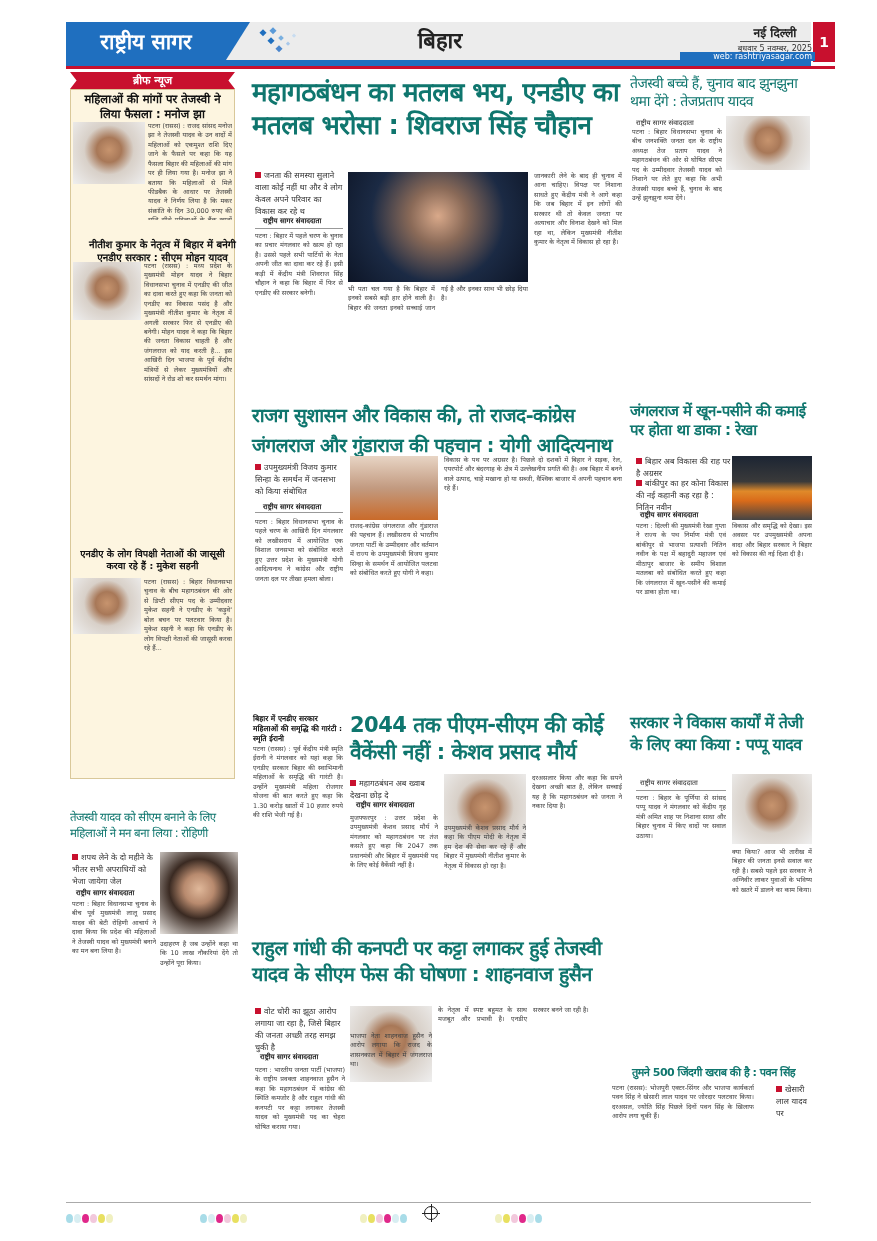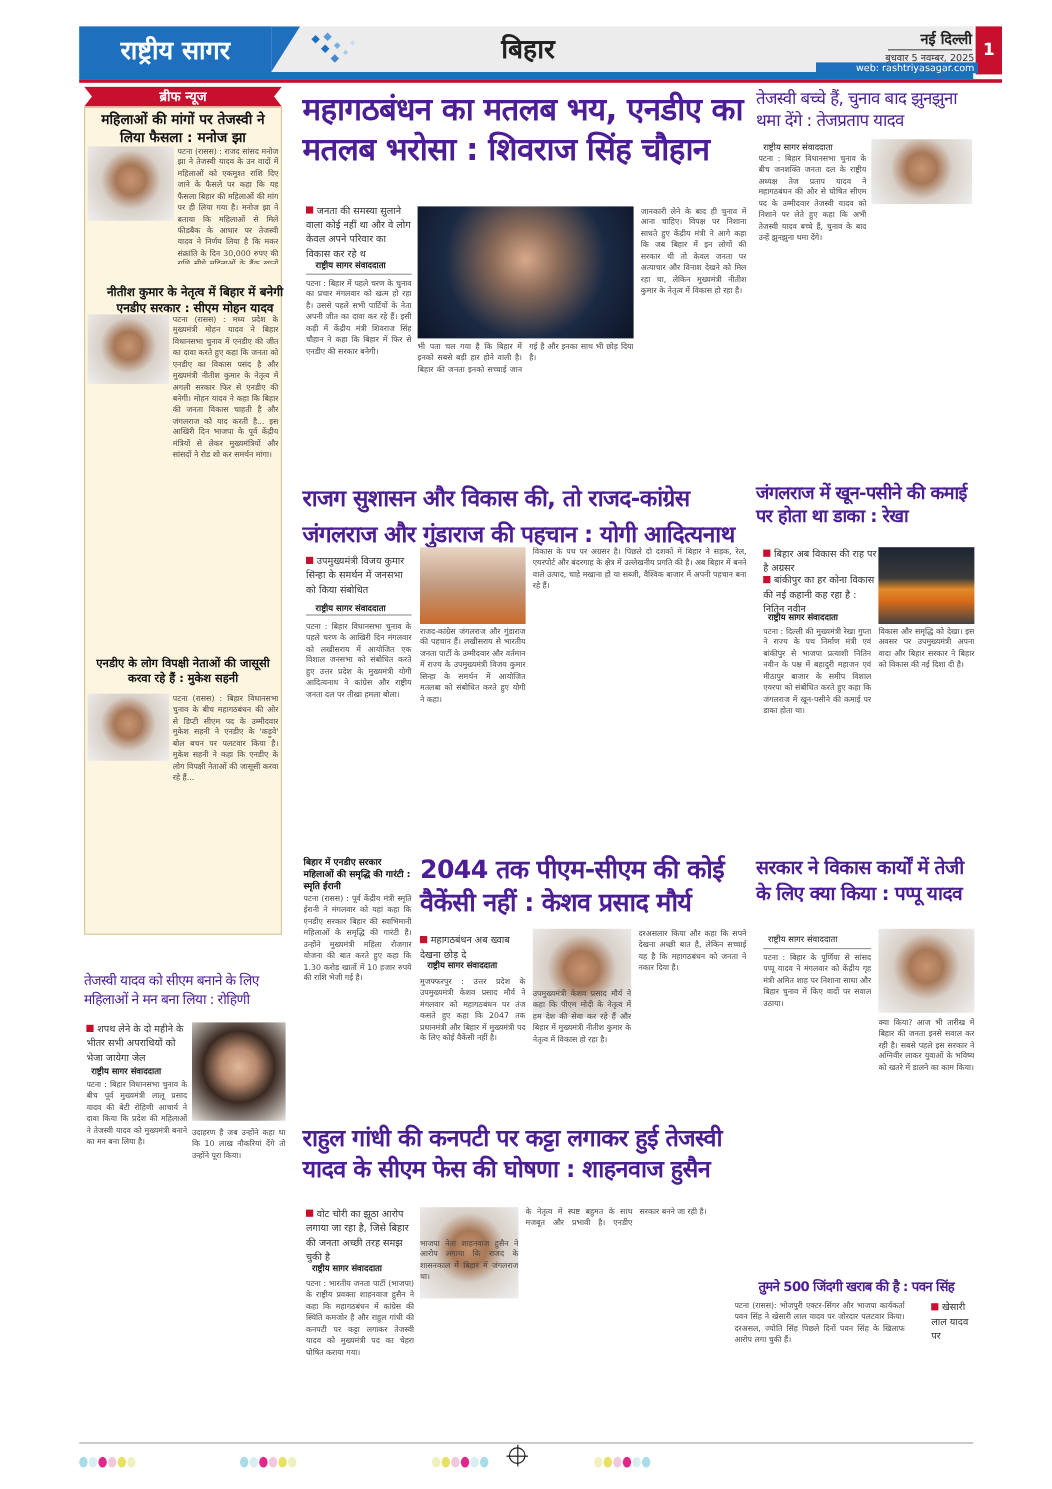--- a/index.html
+++ b/index.html
@@ -3,36 +3,36 @@
 <meta charset="utf-8">
 <style>
 *{box-sizing:border-box;margin:0;padding:0}
 body{width:877px;height:1241px;background:#fff;font-family:"DejaVu Sans",sans-serif;position:relative;overflow:hidden;color:#222}
 .abs{position:absolute}
 .masthead{left:66px;top:22px;width:745px;height:40px;background:#ececec}
 .logo-box{left:66px;top:22px;width:160px;height:38px;background:#1f6fbf;color:#fff;font-family:"DejaVu Serif",serif;font-weight:bold;font-size:21px;display:flex;align-items:center;justify-content:center}
 .logo-slant{left:226px;top:22px;width:0;height:0;border-top:38px solid #1f6fbf;border-right:24px solid transparent}
 .dots-deco{left:255px;top:26px;width:50px;height:30px}
 .section{left:380px;top:24px;width:120px;height:34px;font-family:"DejaVu Serif",serif;font-weight:bold;font-size:22px;text-align:center}
-.city{left:740px;top:24px;width:70px;font-size:12px;font-weight:bold;text-align:right;border-bottom:1px solid #555}
+.city{left:740px;top:24px;width:70px;font-size:12px;font-weight:bold;text-align:center;border-bottom:1px solid #555}
 .dateline{left:700px;top:42px;width:112px;font-size:8px;text-align:right;color:#333}
 .pageno{left:813px;top:22px;width:22px;height:40px;background:#c8102e;color:#fff;font-weight:bold;font-size:14px;display:flex;align-items:center;justify-content:center}
 .webbar{left:66px;top:60px;width:745px;height:6px;background:#1f6fbf}
 .web{left:680px;top:52px;width:135px;font-size:8px;color:#fff;background:#1f6fbf;text-align:right;padding-right:3px}
 .redline{left:66px;top:66px;width:769px;height:3px;background:#c8102e}
 .brief-banner{left:70px;top:72px;width:165px;height:17px;background:#c8102e;color:#fff;font-weight:bold;font-size:11px;text-align:center;line-height:17px;clip-path:polygon(0 0,100% 0,96% 50%,100% 100%,0 100%,4% 50%)}
 .brief-col{left:70px;top:89px;width:165px;height:690px;background:#fdf5e0;border:1px solid #d9c89a}
 .hl-s{font-weight:bold;font-size:11px;text-align:center;line-height:1.3;color:#111}
 .body-txt{font-size:6.5px;line-height:1.45;color:#444;text-align:justify}
 .photo-dark{background:radial-gradient(circle at 50% 40%,#d9a98a 0,#8a6a58 25%,#1b2a44 60%,#0d1526 100%)}
 .photo-crowd{background:linear-gradient(180deg,#1c2533 0,#3a3a3a 40%,#e08a2a 55%,#d96b1a 70%,#444 100%)}
 .photo-warm{background:linear-gradient(180deg,#e8d5c5,#c29a80 50%,#c96a2a)}
 .photo-face{background:radial-gradient(circle at 50% 45%,#c7946e 0,#a87858 25%,#d8d0c8 50%,#efefef 100%)}
 .photo-woman{background:radial-gradient(circle at 50% 45%,#e0b89a 0,#b88a6e 25%,#3a2a22 50%,#e8e4e0 100%)}
-.main-hl{font-family:"DejaVu Sans",sans-serif;font-weight:bold;color:#4c1d95;letter-spacing:-0.5px}
+.main-hl{font-family:"DejaVu Sans",sans-serif;font-weight:bold;color:#0f766e;letter-spacing:-0.5px}
 .bullet{font-size:8px;line-height:1.5;color:#333}
 .bullet .sq{display:inline-block;width:6px;height:6px;background:#c8102e;margin-right:3px}
 .byline{font-size:7px;font-weight:bold;color:#222}
 .rule{height:1px;background:#999}
 .footer-rule{left:66px;top:1202px;width:745px;height:1px;background:#aaa}
 .fdot{display:inline-block;width:7px;height:9px;border-radius:50%;margin-right:1px}
 .reg{left:424px;top:1206px;width:14px;height:14px;border:1px solid #222;border-radius:50%}
 .reg:before{content:"";position:absolute;left:6px;top:-3px;width:1px;height:18px;background:#222}
 .reg:after{content:"";position:absolute;left:-3px;top:6px;width:18px;height:1px;background:#222}
 </style>
@@ -90,29 +90,29 @@
 <div class="abs body-txt" style="left:632px;top:128px;width:90px;height:265px;overflow:hidden">पटना : बिहार विधानसभा चुनाव के बीच जनशक्ति जनता दल के राष्ट्रीय अध्यक्ष तेज प्रताप यादव ने महागठबंधन की ओर से घोषित सीएम पद के उम्मीदवार तेजस्वी यादव को निशाने पर लेते हुए कहा कि अभी तेजस्वी यादव बच्चे हैं, चुनाव के बाद उन्हें झुनझुना थमा देंगे।</div>
 <div class="abs body-txt" style="left:726px;top:172px;width:84px;height:220px;overflow:hidden"></div>
 
 <div class="abs main-hl" style="left:252px;top:402px;width:370px;font-size:19px">राजग सुशासन और विकास की, तो राजद-कांग्रेस</div>
 <div class="abs main-hl" style="left:252px;top:432px;width:370px;font-size:19px">जंगलराज और गुंडाराज की पहचान : योगी आदित्यनाथ</div>
 <div class="abs bullet" style="left:255px;top:462px;width:88px"><span class="sq"></span><span>उपमुख्यमंत्री विजय कुमार सिन्हा के समर्थन में जनसभा को किया संबोधित</span></div>
 <div class="abs byline" style="left:263px;top:502px;width:88px">राष्ट्रीय सागर संवाददाता</div>
 <div class="abs rule" style="left:255px;top:512px;width:88px"></div>
 <div class="abs photo-warm" style="left:350px;top:456px;width:88px;height:64px"></div>
 <div class="abs body-txt" style="left:255px;top:518px;width:88px;height:182px;overflow:hidden">पटना : बिहार विधानसभा चुनाव के पहले चरण के आखिरी दिन मंगलवार को लखीसराय में आयोजित एक विशाल जनसभा को संबोधित करते हुए उत्तर प्रदेश के मुख्यमंत्री योगी आदित्यनाथ ने कांग्रेस और राष्ट्रीय जनता दल पर तीखा हमला बोला।</div>
-<div class="abs body-txt" style="left:350px;top:522px;width:88px;height:178px;overflow:hidden">राजद-कांग्रेस जंगलराज और गुंडाराज की पहचान हैं। लखीसराय से भारतीय जनता पार्टी के उम्मीदवार और वर्तमान में राज्य के उपमुख्यमंत्री विजय कुमार सिन्हा के समर्थन में आयोजित मतलबा को संबोधित करते हुए योगी ने कहा।</div>
+<div class="abs body-txt" style="left:350px;top:522px;width:88px;height:178px;overflow:hidden">राजद-कांग्रेस जंगलराज और गुंडाराज की पहचान हैं। लखीसराय से भारतीय जनता पार्टी के उम्मीदवार और वर्तमान में राज्य के उपमुख्यमंत्री विजय कुमार सिन्हा के समर्थन में आयोजित पलटवा को संबोधित करते हुए योगी ने कहा।</div>
 <div class="abs body-txt" style="left:444px;top:456px;width:178px;height:244px;overflow:hidden">विकास के पथ पर अग्रसर है। पिछले दो दशकों में बिहार ने सड़क, रेल, एयरपोर्ट और बंदरगाह के क्षेत्र में उल्लेखनीय प्रगति की है। अब बिहार में बनने वाले उत्पाद, चाहे मखाना हो या सब्जी, वैश्विक बाजार में अपनी पहचान बना रहे हैं।</div>
 
 <div class="abs main-hl" style="left:630px;top:402px;width:185px;font-size:15px;line-height:1.25">जंगलराज में खून-पसीने की कमाई पर होता था डाका : रेखा</div>
 <div class="abs bullet" style="left:636px;top:456px;width:95px"><span class="sq"></span><span>बिहार अब विकास की राह पर है अग्रसर</span></div>
 <div class="abs bullet" style="left:636px;top:478px;width:95px"><span class="sq"></span><span>बांकीपुर का हर कोना विकास की नई कहानी कह रहा है : नितिन नवीन</span></div>
 <div class="abs byline" style="left:640px;top:510px;width:90px">राष्ट्रीय सागर संवाददाता</div>
 <div class="abs photo-crowd" style="left:732px;top:456px;width:80px;height:64px"></div>
-<div class="abs body-txt" style="left:636px;top:522px;width:90px;height:178px;overflow:hidden">पटना : दिल्ली की मुख्यमंत्री रेखा गुप्ता ने राज्य के पथ निर्माण मंत्री एवं बांकीपुर से भाजपा प्रत्याशी नितिन नवीन के पक्ष में बहादुरी महाजन एवं मीठापुर बाजार के समीप विशाल एयरपा को संबोधित करते हुए कहा कि जंगलराज में खून-पसीने की कमाई पर डाका होता था।</div>
+<div class="abs body-txt" style="left:636px;top:522px;width:90px;height:178px;overflow:hidden">पटना : दिल्ली की मुख्यमंत्री रेखा गुप्ता ने राज्य के पथ निर्माण मंत्री एवं बांकीपुर से भाजपा प्रत्याशी नितिन नवीन के पक्ष में बहादुरी महाजन एवं मीठापुर बाजार के समीप विशाल मतलबा को संबोधित करते हुए कहा कि जंगलराज में खून-पसीने की कमाई पर डाका होता था।</div>
 <div class="abs body-txt" style="left:732px;top:522px;width:80px;height:178px;overflow:hidden">विकास और समृद्धि को देखा। इस अवसर पर उपमुख्यमंत्री अपना वादा और बिहार सरकार ने बिहार को विकास की नई दिशा दी है।</div>
 
 <div class="abs hl-s" style="left:253px;top:714px;width:90px;font-size:7.5px;text-align:left">बिहार में एनडीए सरकार महिलाओं की समृद्धि की गारंटी : स्मृति ईरानी</div>
 <div class="abs body-txt" style="left:253px;top:745px;width:90px;height:185px;overflow:hidden">पटना (रासस) : पूर्व केंद्रीय मंत्री स्मृति ईरानी ने मंगलवार को यहां कहा कि एनडीए सरकार बिहार की स्वाभिमानी महिलाओं के समृद्धि की गारंटी है। उन्होंने मुख्यमंत्री महिला रोजगार योजना की बात करते हुए कहा कि 1.30 करोड़ खातों में 10 हजार रुपये की राशि भेजी गई है।</div>
 
 <div class="abs main-hl" style="left:350px;top:712px;width:272px;font-size:21px;line-height:1.3">2044 तक पीएम-सीएम की कोई वैकेंसी नहीं : केशव प्रसाद मौर्य</div>
 <div class="abs bullet" style="left:350px;top:778px;width:88px"><span class="sq"></span><span>महागठबंधन अब ख्वाब देखना छोड़ दे</span></div>
 <div class="abs byline" style="left:356px;top:800px;width:88px">राष्ट्रीय सागर संवाददाता</div>
 <div class="abs photo-face" style="left:444px;top:774px;width:82px;height:74px"></div>
 <div class="abs body-txt" style="left:350px;top:814px;width:88px;height:116px;overflow:hidden">मुजफ्फरपुर : उत्तर प्रदेश के उपमुख्यमंत्री केशव प्रसाद मौर्य ने मंगलवार को महागठबंधन पर तंज कसते हुए कहा कि 2047 तक प्रधानमंत्री और बिहार में मुख्यमंत्री पद के लिए कोई वैकेंसी नहीं है।</div>

